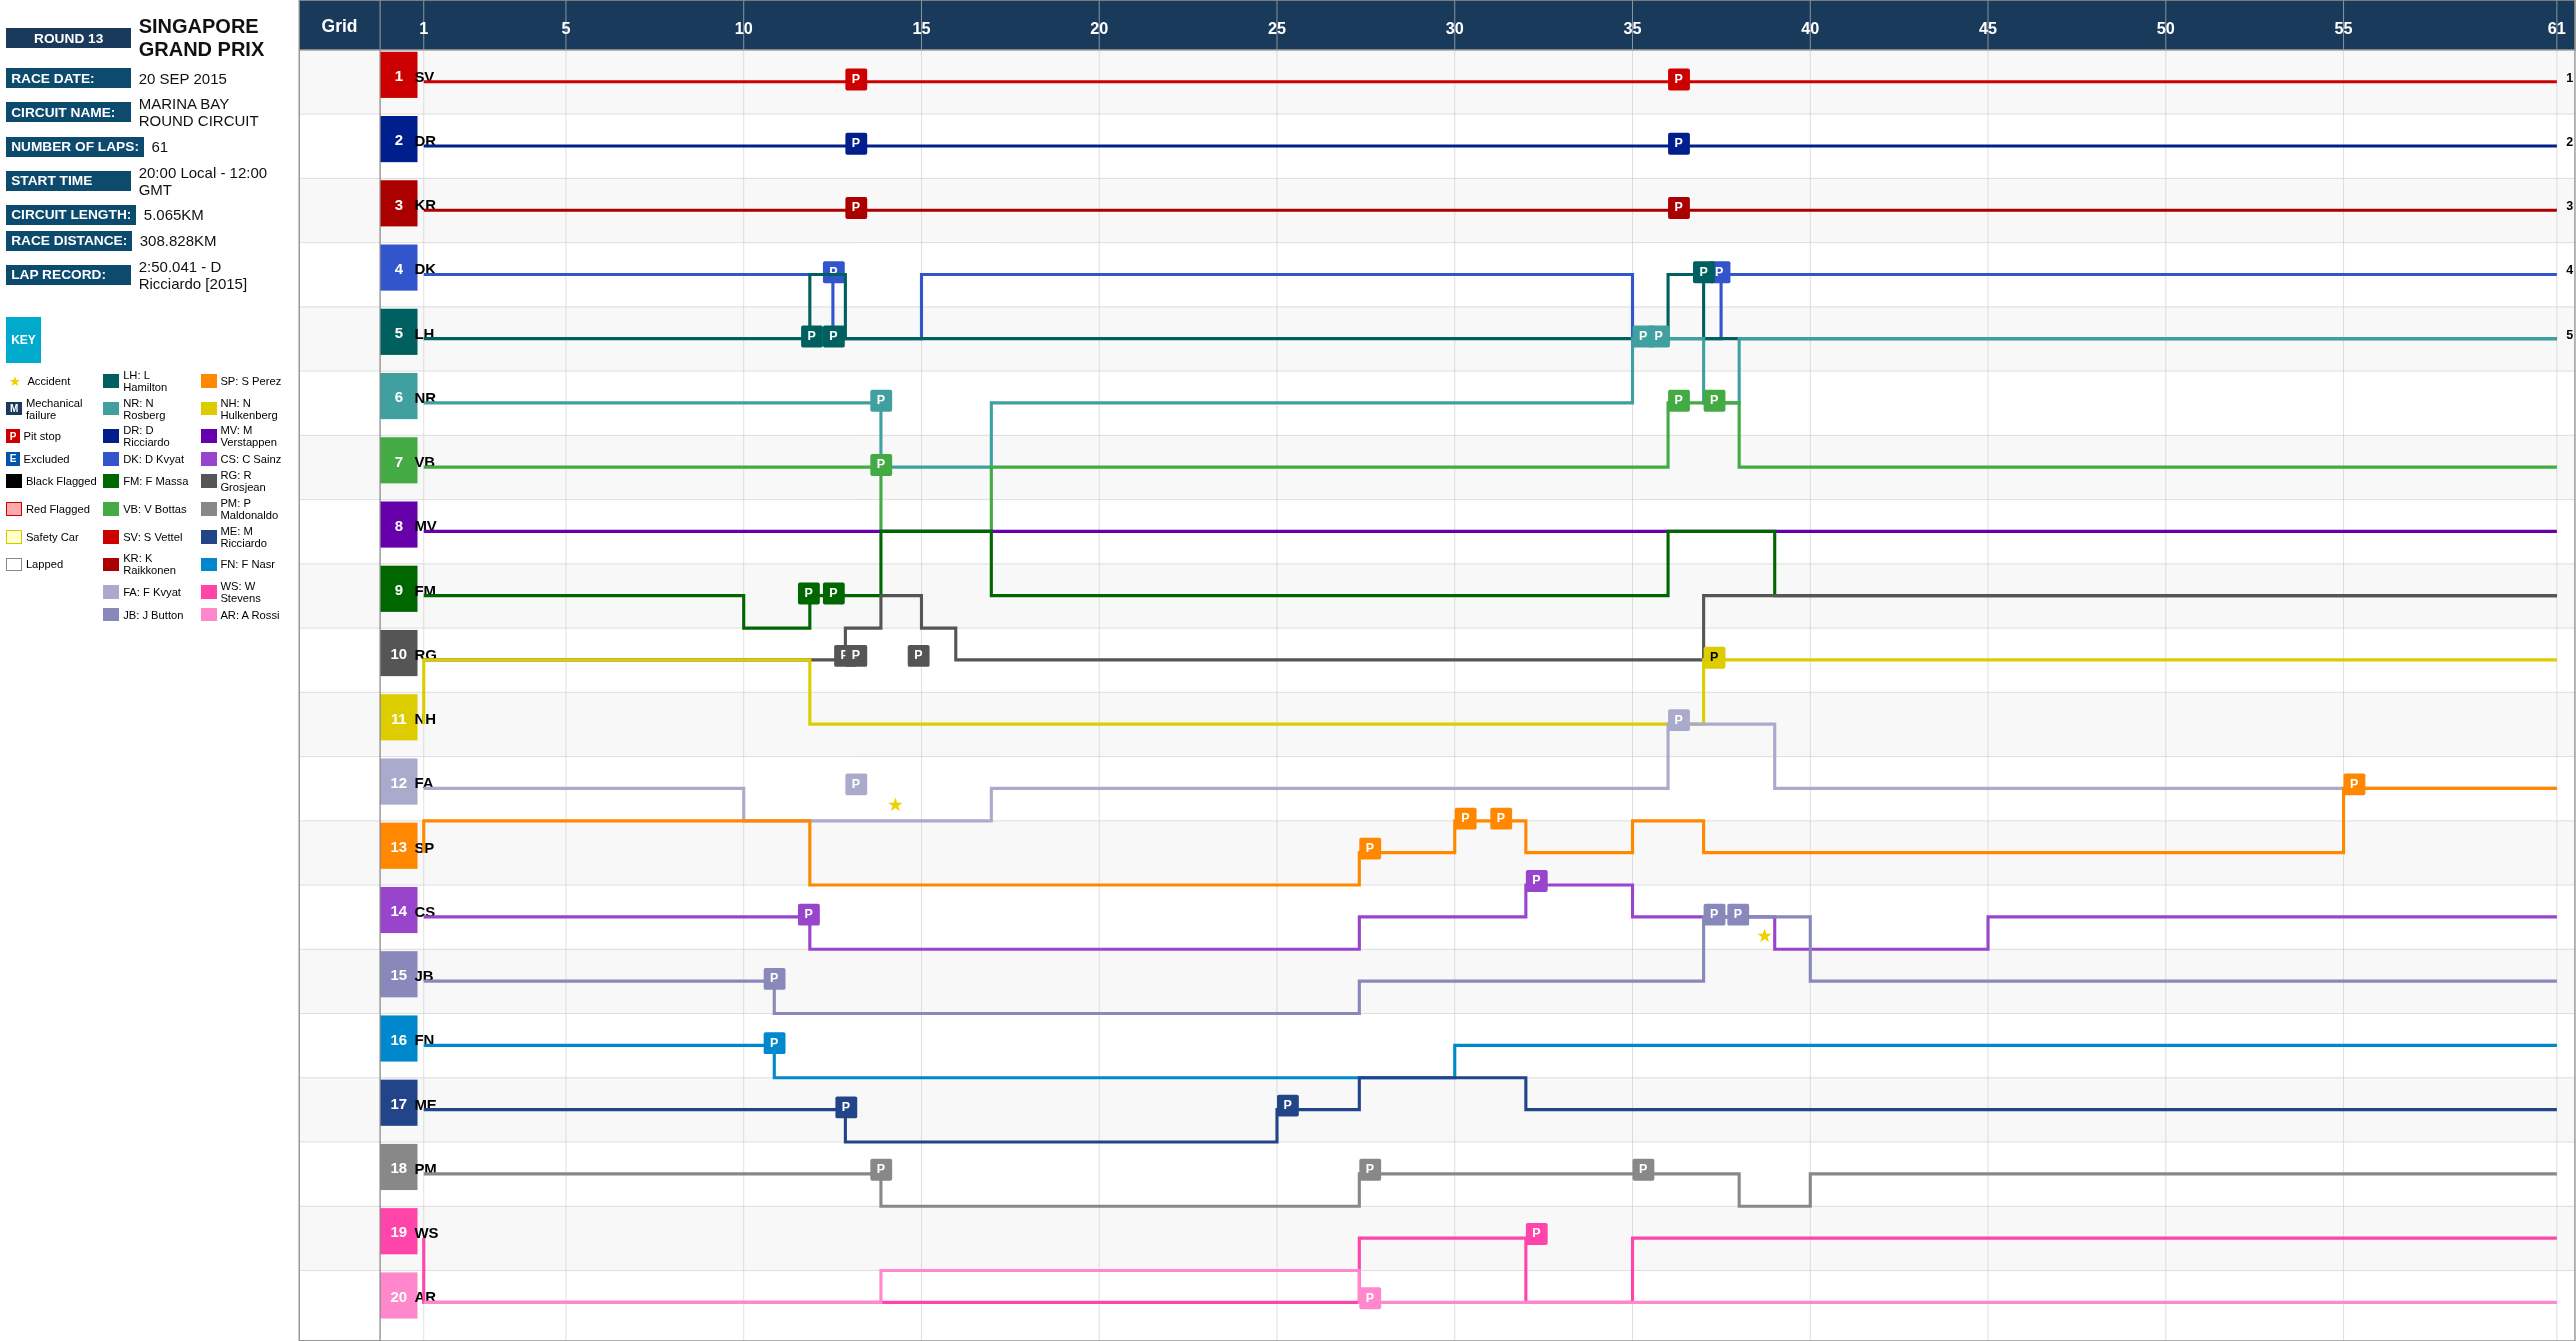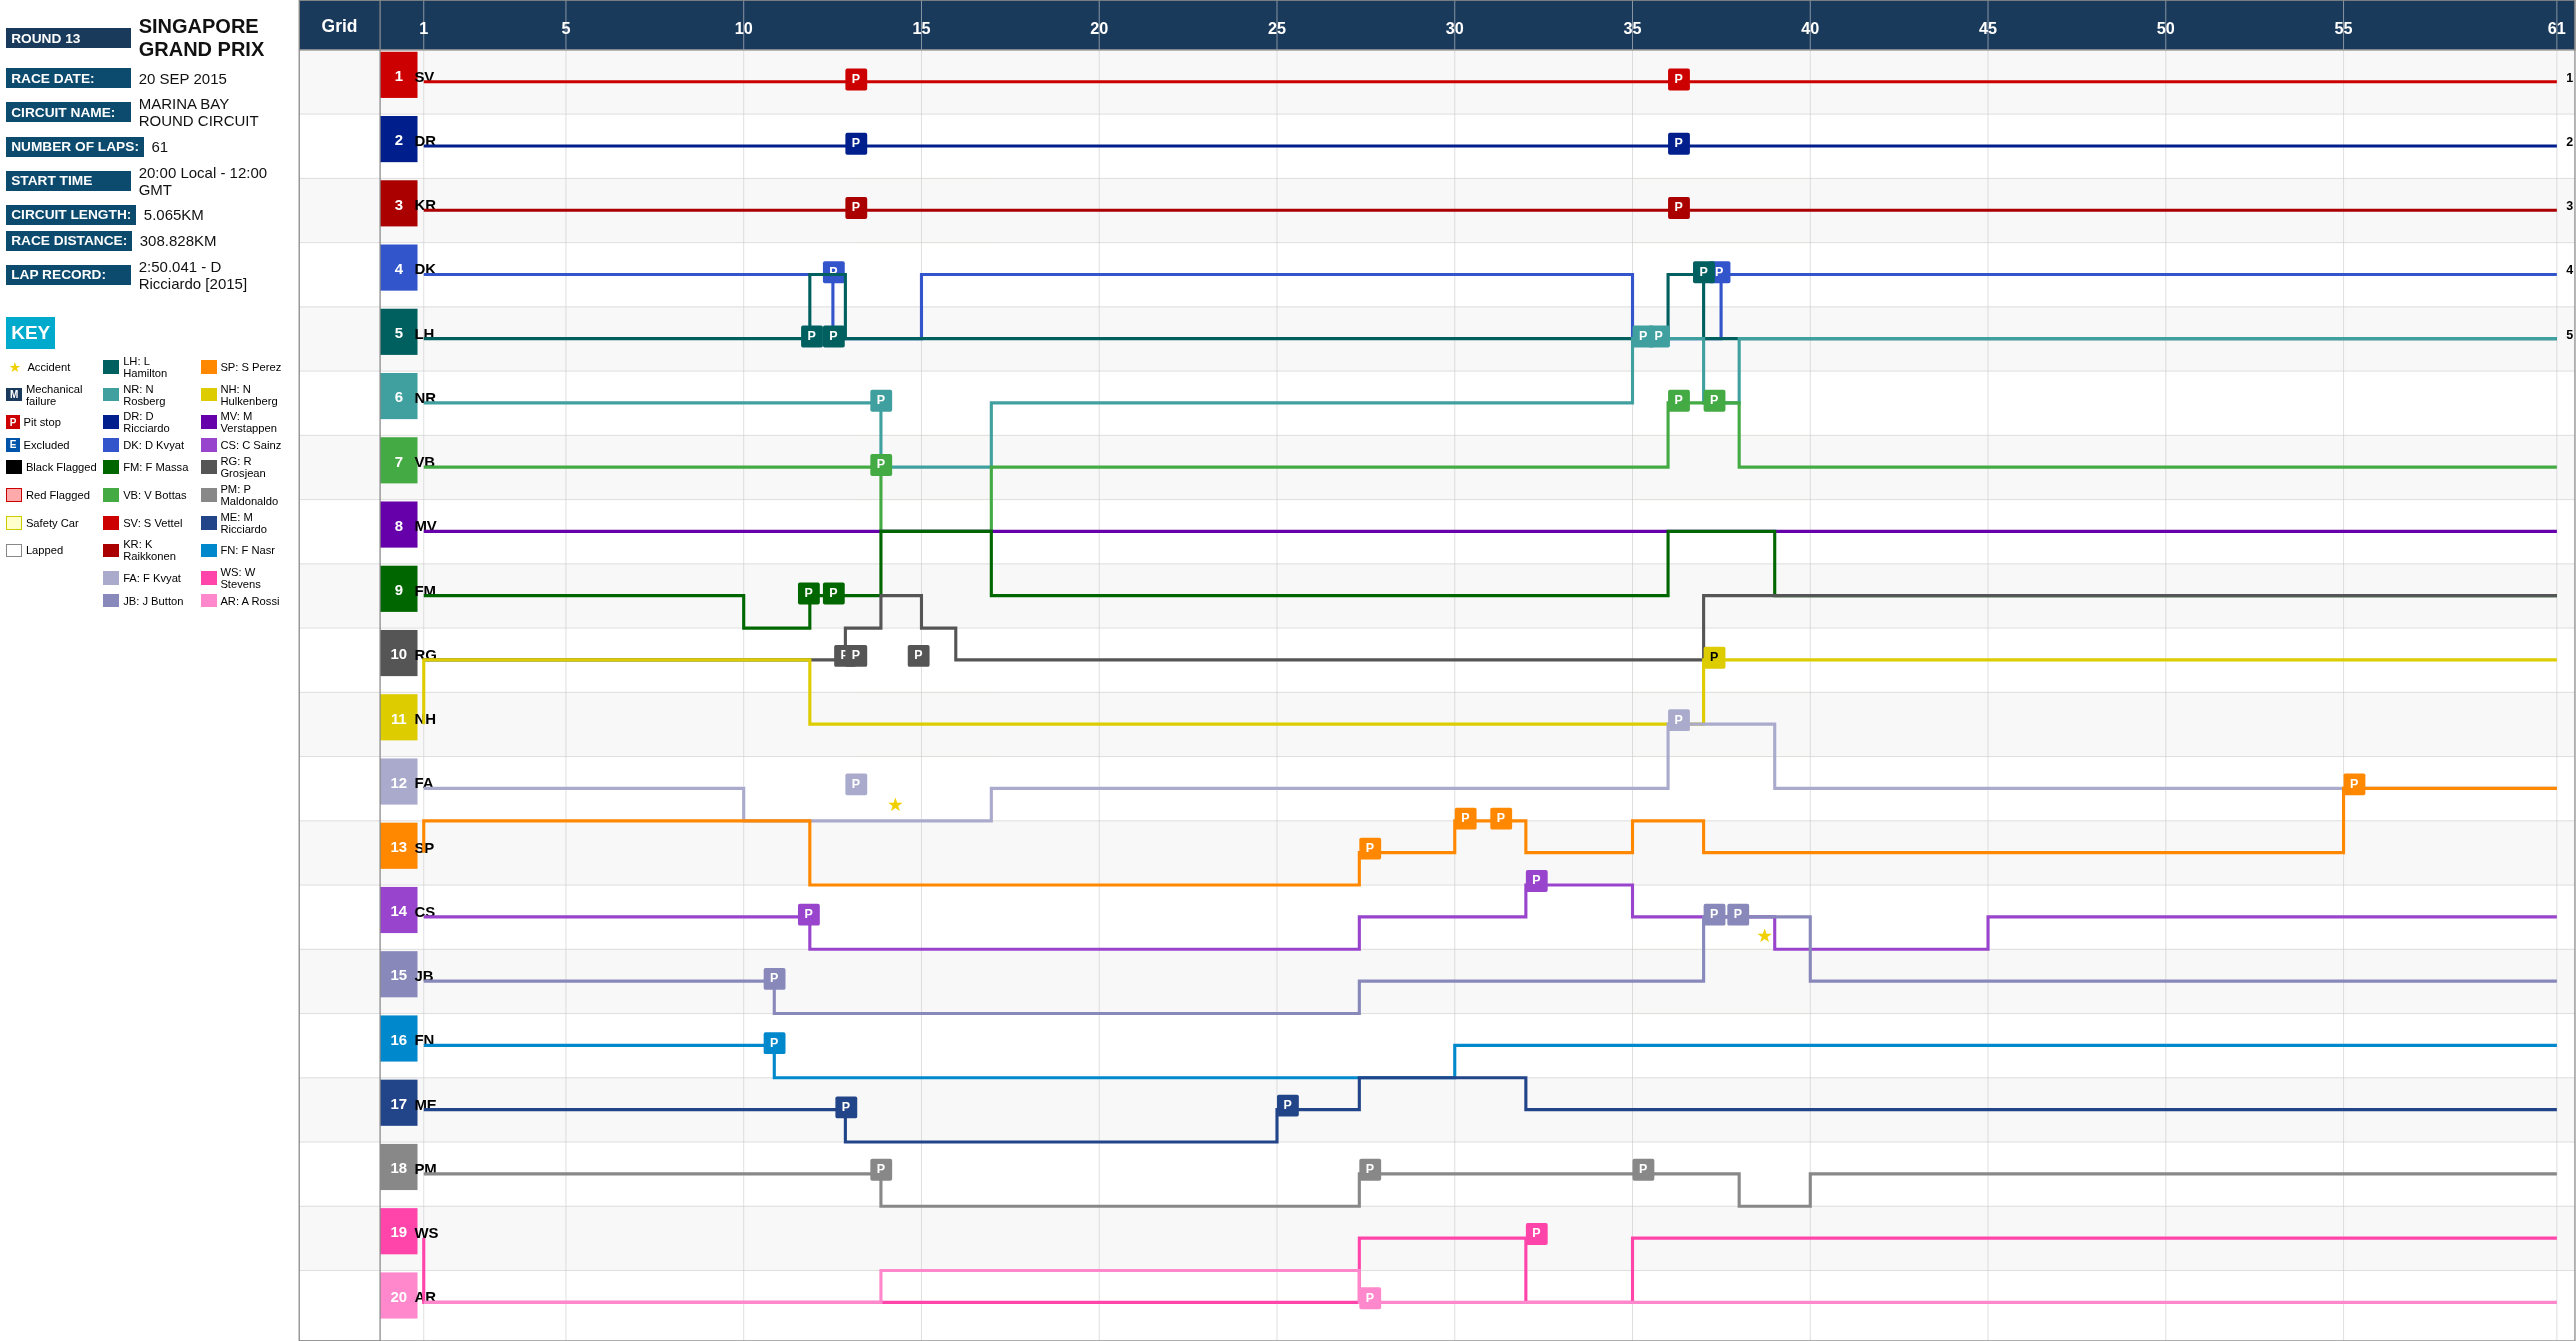--- a/index.html
+++ b/index.html
@@ -37,40 +37,41 @@
       color: #fff;
       font-weight: bold;
       font-size: 13.7px;
       padding: 2.5px 5px;
       min-width: 125px;
       text-transform: uppercase;
     }
 
     .info-label.dark {
       background: #1a3a5c;
+      text-align: center;
     }
 
     .info-value {
       font-size: 15px;
       padding: 2.5px 7.5px;
       color: #111;
       font-weight: normal;
     }
 
     
     #key-section {
       margin-top: 18.7px;
     }
 
     .key-title {
       background: #00aacc;
       color: #fff;
       font-weight: bold;
-      font-size: 19px;
-      padding: 5px 5px;
+      font-size: 12px;
+      padding: 16px 5px;
       display: inline-block;
       margin-bottom: 6.2px;
     }
 
     .key-grid {
       display: grid;
       grid-template-columns: 1fr 1fr 1fr;
       gap: 3.7px 6.2px;
       font-size: 11.2px;
     }

